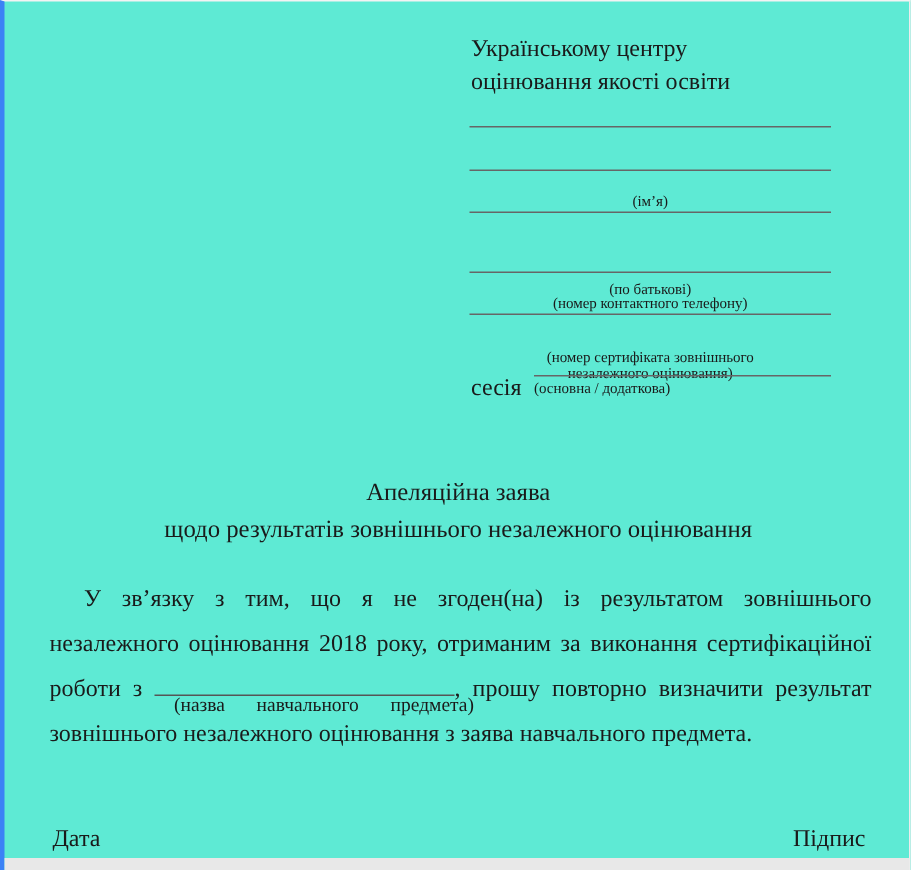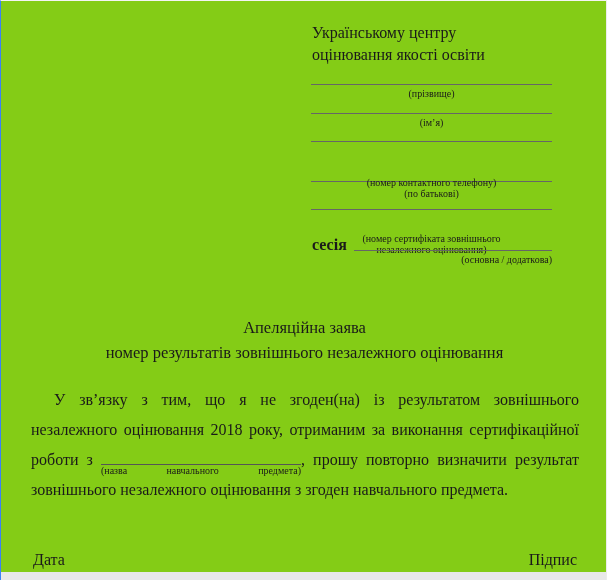--- a/index.html
+++ b/index.html
@@ -6,22 +6,22 @@
   body {
     width: 607px; height: 580px;
     background: #fdfdfd;
     font-family: "Liberation Serif", "DejaVu Serif", serif;
     color: #1a1a1a;
     position: relative;
     overflow: hidden;
   }
   .page {
     position: absolute; inset: 0;
-    background: #84cc16;
-    border-left: 1px solid #3b82f6;
+    background: #5eead4;
+    border-left: 3px solid #3b82f6;
     border-right: 1px solid #ececec;
     border-top: 1px solid #f3f3f3;
   }
   .page-edge-bottom {
     position: absolute; left: 0; right: 0; bottom: 0; height: 8px;
     background: #e8e8e8;
   }
 
   
   .recipient {
@@ -33,30 +33,30 @@
   .rule {
     position: absolute; left: 310px; width: 241px; height: 1px;
     background: #666666;
   }
   .hint {
     position: absolute; left: 310px; width: 241px;
     text-align: center; font-size: 10px; line-height: 11px;
     color: #1a1a1a;
   }
   .rule-1 { top: 83px; }  .hint-1 { top: 87px; }
-  .rule-2 { top: 112px; } .hint-2 { top: 116px; text-align: center; }
+  .rule-2 { top: 112px; } .hint-2 { top: 128px; text-align: center; }
   .rule-3 { top: 140px; } .hint-3 { top: 144px; margin-top: 43px; }
-  .rule-4 { top: 180px; } .hint-4 { top: 176px; }
+  .rule-4 { top: 180px; } .hint-4 { top: 196px; }
   .rule-5 { top: 208px; }
   .hint-5 { top: 212px; left: 340px; width: 181px; margin-top: 20px; }
 
   
-  .session-label { position: absolute; left: 311px; top: 235px; font-size: 16px; line-height: 18px; font-weight: bold; }
+  .session-label { position: absolute; left: 311px; top: 249px; font-size: 16px; line-height: 18px; }
   .session-rule  { position: absolute; left: 353px; top: 249px; width: 198px; height: 1px; background: #666666; }
-  .session-hint  { position: absolute; left: 353px; top: 253px; width: 198px; text-align: right; font-size: 10px; line-height: 11px; font-family: Liberation Serif, serif; }
+  .session-hint  { position: absolute; left: 353px; top: 253px; width: 198px; text-align: left; font-size: 10px; line-height: 11px; font-family: Liberation Serif, serif; }
 
   
   .title {
     position: absolute; left: 30px; right: 28px; top: 314px;
     text-align: center; font-weight: normal;
     font-size: 16.5px; line-height: 25px;
   }
 
   
   .body-text {
@@ -65,22 +65,22 @@
   }
   .body-line { text-align: justify; text-align-last: justify; }
   .body-line.first { text-indent: 23px; }
   .body-line.last { text-align: left; text-align-last: left; }
   .inline-blank {
     display: inline-block; width: 200px; height: 14px;
     border-bottom: 1px solid #555555;
     position: relative; vertical-align: baseline;
   }
   .inline-blank .blank-hint {
-    position: absolute; left: 0; top: 15px; width: 100%;
-    text-align: left; font-size: 10px; line-height: 11px;
+    position: absolute; left: 13px; top: 15px; width: 100%;
+    text-align: left; font-size: 13px; line-height: 11px;
     text-indent: 0;
   }
 
   
   .footer {
     position: absolute; left: 32px; right: 29px; top: 549px;
     display: flex; justify-content: space-between;
     font-size: 16px; line-height: 20px;
   }
 </style>
@@ -88,48 +88,47 @@
 <body>
 
 <div class="page">
 
   <div class="recipient">
     <div>Українському центру</div>
     <div>оцінювання якості освіти</div>
   </div>
 
   <div class="rule rule-1"></div>
-  <div class="hint hint-1">(прізвище)</div>
 
   <div class="rule rule-2"></div>
   <div class="hint hint-2">(ім’я)</div>
 
   <div class="rule rule-3"></div>
   <div class="hint hint-3">(по батькові)</div>
 
   <div class="rule rule-4"></div>
   <div class="hint hint-4">(номер контактного телефону)</div>
 
   <div class="rule rule-5"></div>
   <div class="hint hint-5">(номер сертифіката зовнішнього незалежного оцінювання)</div>
 
   <div class="session-label">сесія</div>
   <div class="session-rule"></div>
   <div class="session-hint">(основна / додаткова)</div>
 
   <div class="title">
     <div>Апеляційна заява</div>
-    <div>номер результатів зовнішнього незалежного оцінювання</div>
+    <div>щодо результатів зовнішнього незалежного оцінювання</div>
   </div>
 
   <div class="body-text">
     <div class="body-line first">У зв’язку з тим, що я не згоден(на) із результатом зовнішнього</div>
     <div class="body-line">незалежного оцінювання 2018 року, отриманим за виконання сертифікаційної</div>
     <div class="body-line"><span>роботи з </span><span class="inline-blank"><span class="blank-hint">(назва навчального предмета)</span></span><span>, прошу повторно визначити результат</span></div>
-    <div class="body-line last">зовнішнього незалежного оцінювання з згоден навчального предмета.</div>
+    <div class="body-line last">зовнішнього незалежного оцінювання з заява навчального предмета.</div>
   </div>
 
   <div class="footer">
     <span>Дата</span>
     <span>Підпис</span>
   </div>
 
   <div class="page-edge-bottom"></div>
 </div>
 

